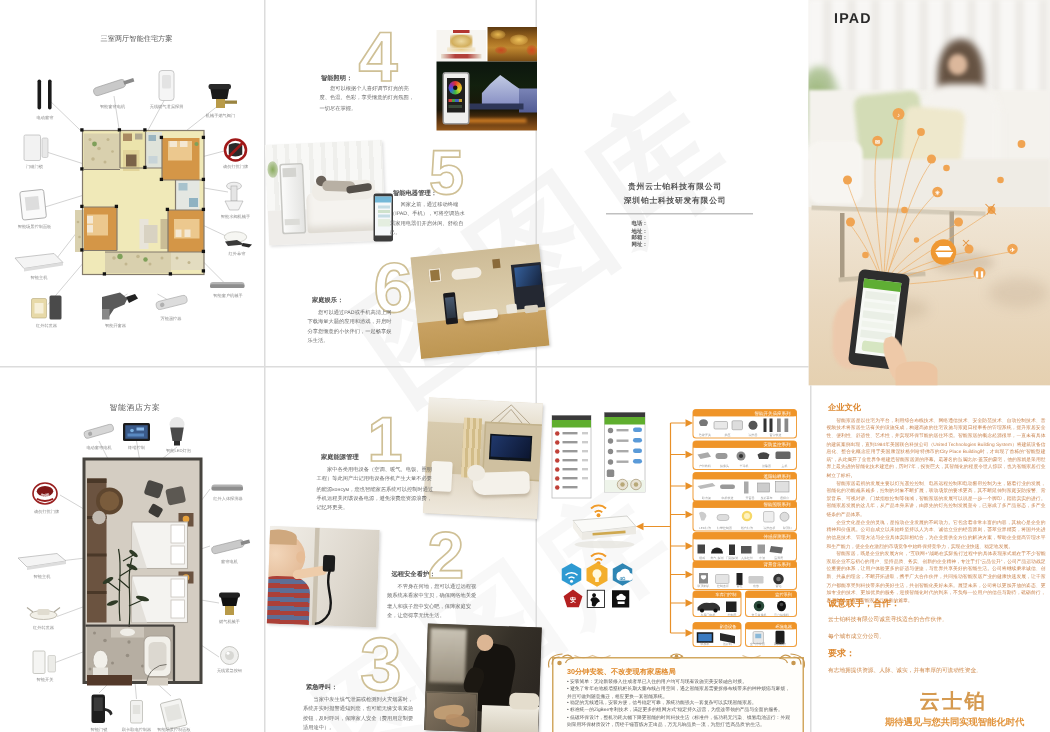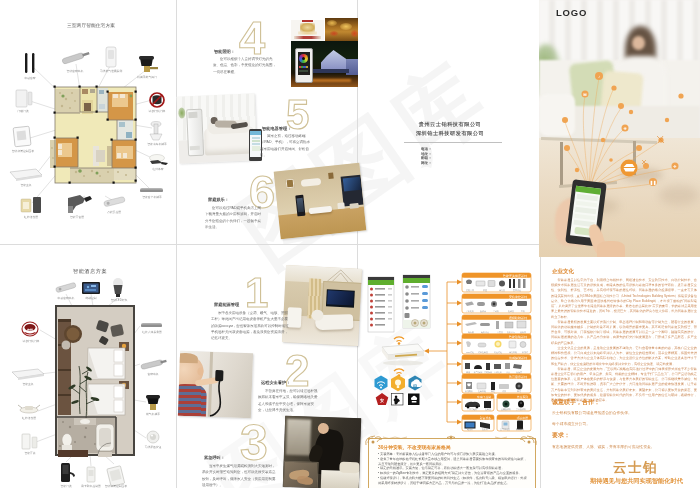--- a/index.html
+++ b/index.html
@@ -449,21 +449,21 @@
   <div class="abs" style="left:2px;top:14.5px;width:21px;height:4.5px;background:#f0f4ec;"></div>
   <div class="abs" style="left:2px;top:21px;width:21px;height:4.5px;background:#eaefe6;"></div>
   <div class="abs" style="left:2px;top:27.5px;width:21px;height:4.5px;background:#f0f4ec;"></div>
   <div class="abs" style="left:2px;top:34px;width:21px;height:4.5px;background:#eaefe6;"></div>
   <div class="abs" style="left:4px;top:40.5px;width:17px;height:7px;background:#d6e6c2;border-radius:2px;"></div>
  </div>
  <div class="abs" style="left:52px;top:224px;width:13px;height:32px;background:#eec9a8;border-radius:40%;transform:rotate(-18deg);filter:blur(0.5px);"></div>
  <div class="abs" style="left:58px;top:241px;width:28px;height:16px;background:#ecc5a2;border-radius:40% 40% 0 0;filter:blur(0.5px);"></div>
 </div>
 
-<div class="abs" style="left:556px;top:7px;font-size:9.5px;font-weight:bold;color:#2a2a2a;letter-spacing:0.8px;">LOGO</div>
+<div class="abs" style="left:556px;top:7px;font-size:9.5px;font-weight:bold;color:#2a2a2a;letter-spacing:0.8px;">IPAD</div>
 
 <svg class="abs" style="left:0;top:244px;" width="176" height="244" viewBox="0 0 176 244">
 
 <text x="90" y="29" font-size="5.2" fill="#565656" text-anchor="middle" style="letter-spacing:0.5px">智能酒店方案</text>
 
 <g stroke="#c4c4c4" stroke-width="0.5">
 <line x1="66" y1="50" x2="72" y2="62"></line>
         <line x1="91" y1="50" x2="93" y2="62"></line>
         <line x1="118" y1="54" x2="108" y2="62"></line>
 <line x1="40" y1="86" x2="57" y2="96"></line>

